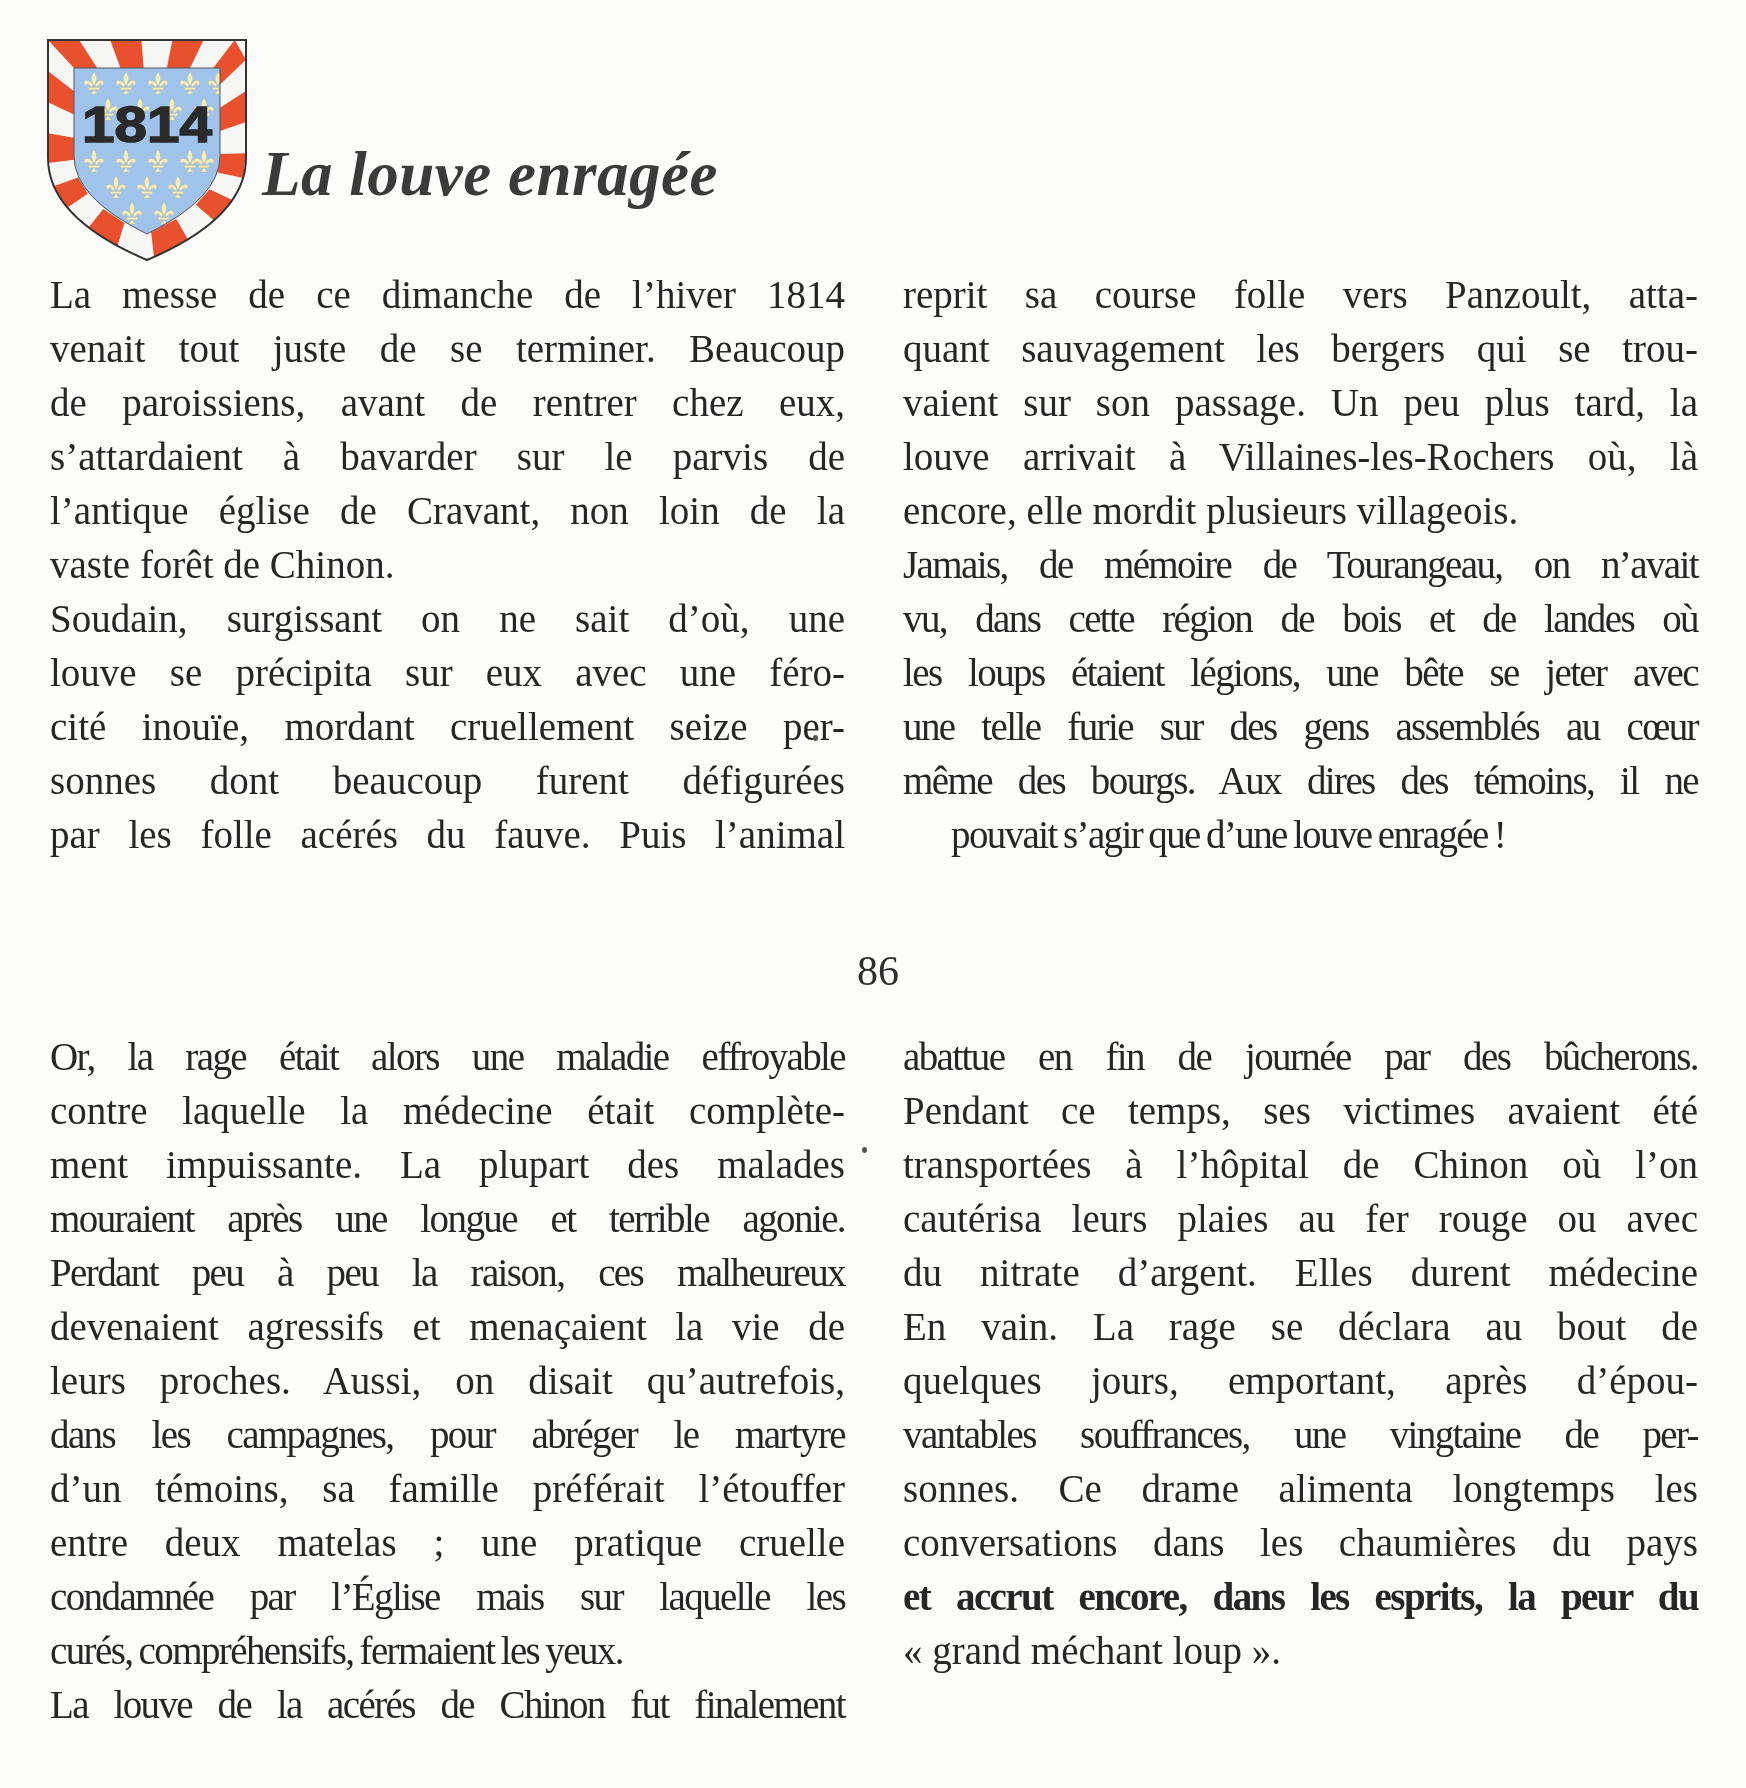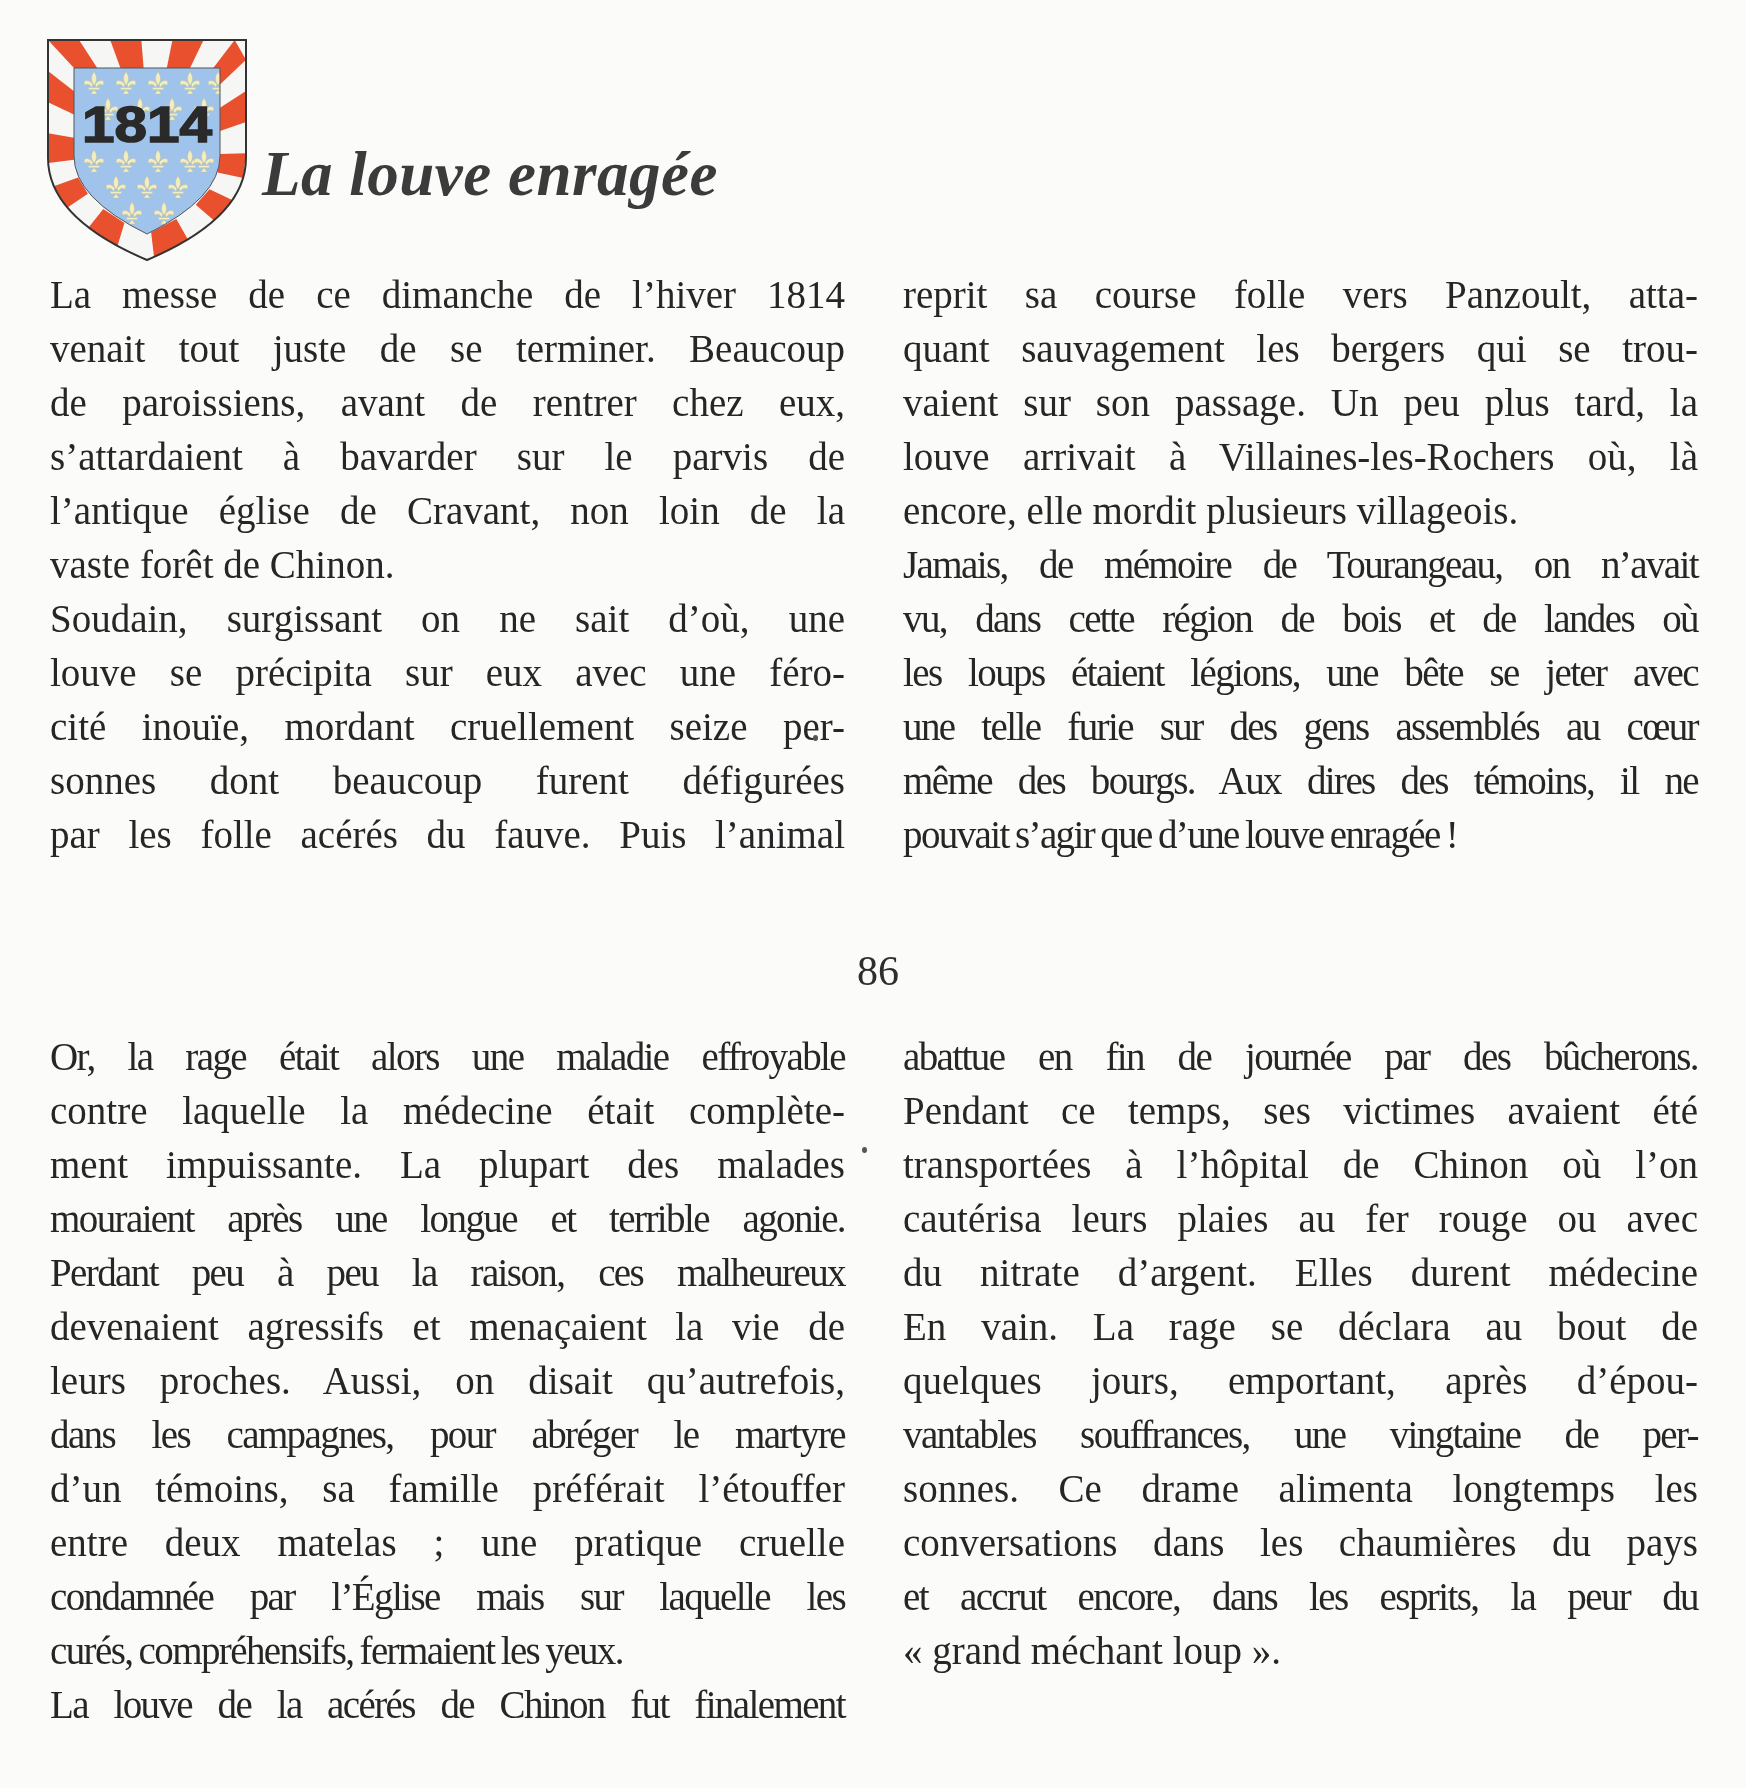--- a/index.html
+++ b/index.html
@@ -129,21 +129,21 @@
     <div class="ln" style="white-space: normal; display: block; width: 795px;">reprit sa course folle vers Panzoult, atta-</div>
     <div class="ln" style="white-space: normal; display: block; width: 795px;">quant sauvagement les bergers qui se trou-</div>
     <div class="ln" style="white-space: normal; display: block; width: 795px;">vaient sur son passage. Un peu plus tard, la</div>
     <div class="ln" style="white-space: normal; display: block; width: 795px;">louve arrivait à Villaines-les-Rochers où, là</div>
     <div class="ln last" style="white-space: normal; display: block; width: 795px;">encore, elle mordit plusieurs villageois.</div>
     <div class="ln tight" style="white-space: normal; display: block; width: 795px;">Jamais, de mémoire de Tourangeau, on n’avait</div>
     <div class="ln tight" style="white-space: normal; display: block; width: 795px;">vu, dans cette région de bois et de landes où</div>
     <div class="ln tight" style="white-space: normal; display: block; width: 795px;">les loups étaient légions, une bête se jeter avec</div>
     <div class="ln tight" style="white-space: normal; display: block; width: 795px;">une telle furie sur des gens assemblés au cœur</div>
     <div class="ln tight" style="white-space: normal; display: block; width: 795px;">même des bourgs. Aux dires des témoins, il ne</div>
-    <div class="ln last tight" style="white-space: normal; display: block; width: 795px;">pouvait s’agir que d’une louve enragée !</div>
+    <div class="ln last tight" style="white-space: normal; display: block; width: 795px; margin-left: 48px;">pouvait s’agir que d’une louve enragée !</div>
   </div>
 
 <div class="page-number">86</div>
 
 <div class="col bottom left">
     <div class="ln tight" style="white-space: normal; display: block; width: 795px;">Or, la rage était alors une maladie effroyable</div>
     <div class="ln" style="white-space: normal; display: block; width: 795px;">contre laquelle la médecine était complète-</div>
     <div class="ln" style="white-space: normal; display: block; width: 795px;">ment impuissante. La plupart des malades</div>
     <div class="ln tight" style="white-space: normal; display: block; width: 795px;">mouraient après une longue et terrible agonie.</div>
     <div class="ln tight" style="white-space: normal; display: block; width: 795px;">Perdant peu à peu la raison, ces malheureux</div>
@@ -160,18 +160,18 @@
     <div class="ln tight" style="white-space: normal; display: block; width: 795px;">abattue en fin de journée par des bûcherons.</div>
     <div class="ln" style="white-space: normal; display: block; width: 795px;">Pendant ce temps, ses victimes avaient été</div>
     <div class="ln" style="white-space: normal; display: block; width: 795px;">transportées à l’hôpital de Chinon où l’on</div>
     <div class="ln" style="white-space: normal; display: block; width: 795px;">cautérisa leurs plaies au fer rouge ou avec</div>
     <div class="ln" style="white-space: normal; display: block; width: 795px;">du nitrate d’argent. Elles durent médecine</div>
     <div class="ln" style="white-space: normal; display: block; width: 795px;">En vain. La rage se déclara au bout de</div>
     <div class="ln" style="white-space: normal; display: block; width: 795px;">quelques jours, emportant, après d’épou-</div>
     <div class="ln tight" style="white-space: normal; display: block; width: 795px;">vantables souffrances, une vingtaine de per-</div>
     <div class="ln" style="white-space: normal; display: block; width: 795px;">sonnes. Ce drame alimenta longtemps les</div>
     <div class="ln" style="white-space: normal; display: block; width: 795px;">conversations dans les chaumières du pays</div>
-    <div class="ln tight" style="white-space: normal; display: block; width: 795px;">et accrut encore, dans les esprits, la peur du</div>
+    <div class="ln tight" style="white-space: normal; display: block; width: 795px; font-weight: bold;">et accrut encore, dans les esprits, la peur du</div>
     <div class="ln last" style="white-space: normal; display: block; width: 795px;">« grand méchant loup ».</div>
   </div>
 
 <div class="speck" style="left:813px; top:735px;"></div>
 <div class="speck" style="left:862px; top:1147px;"></div>
 
 </body></html>

